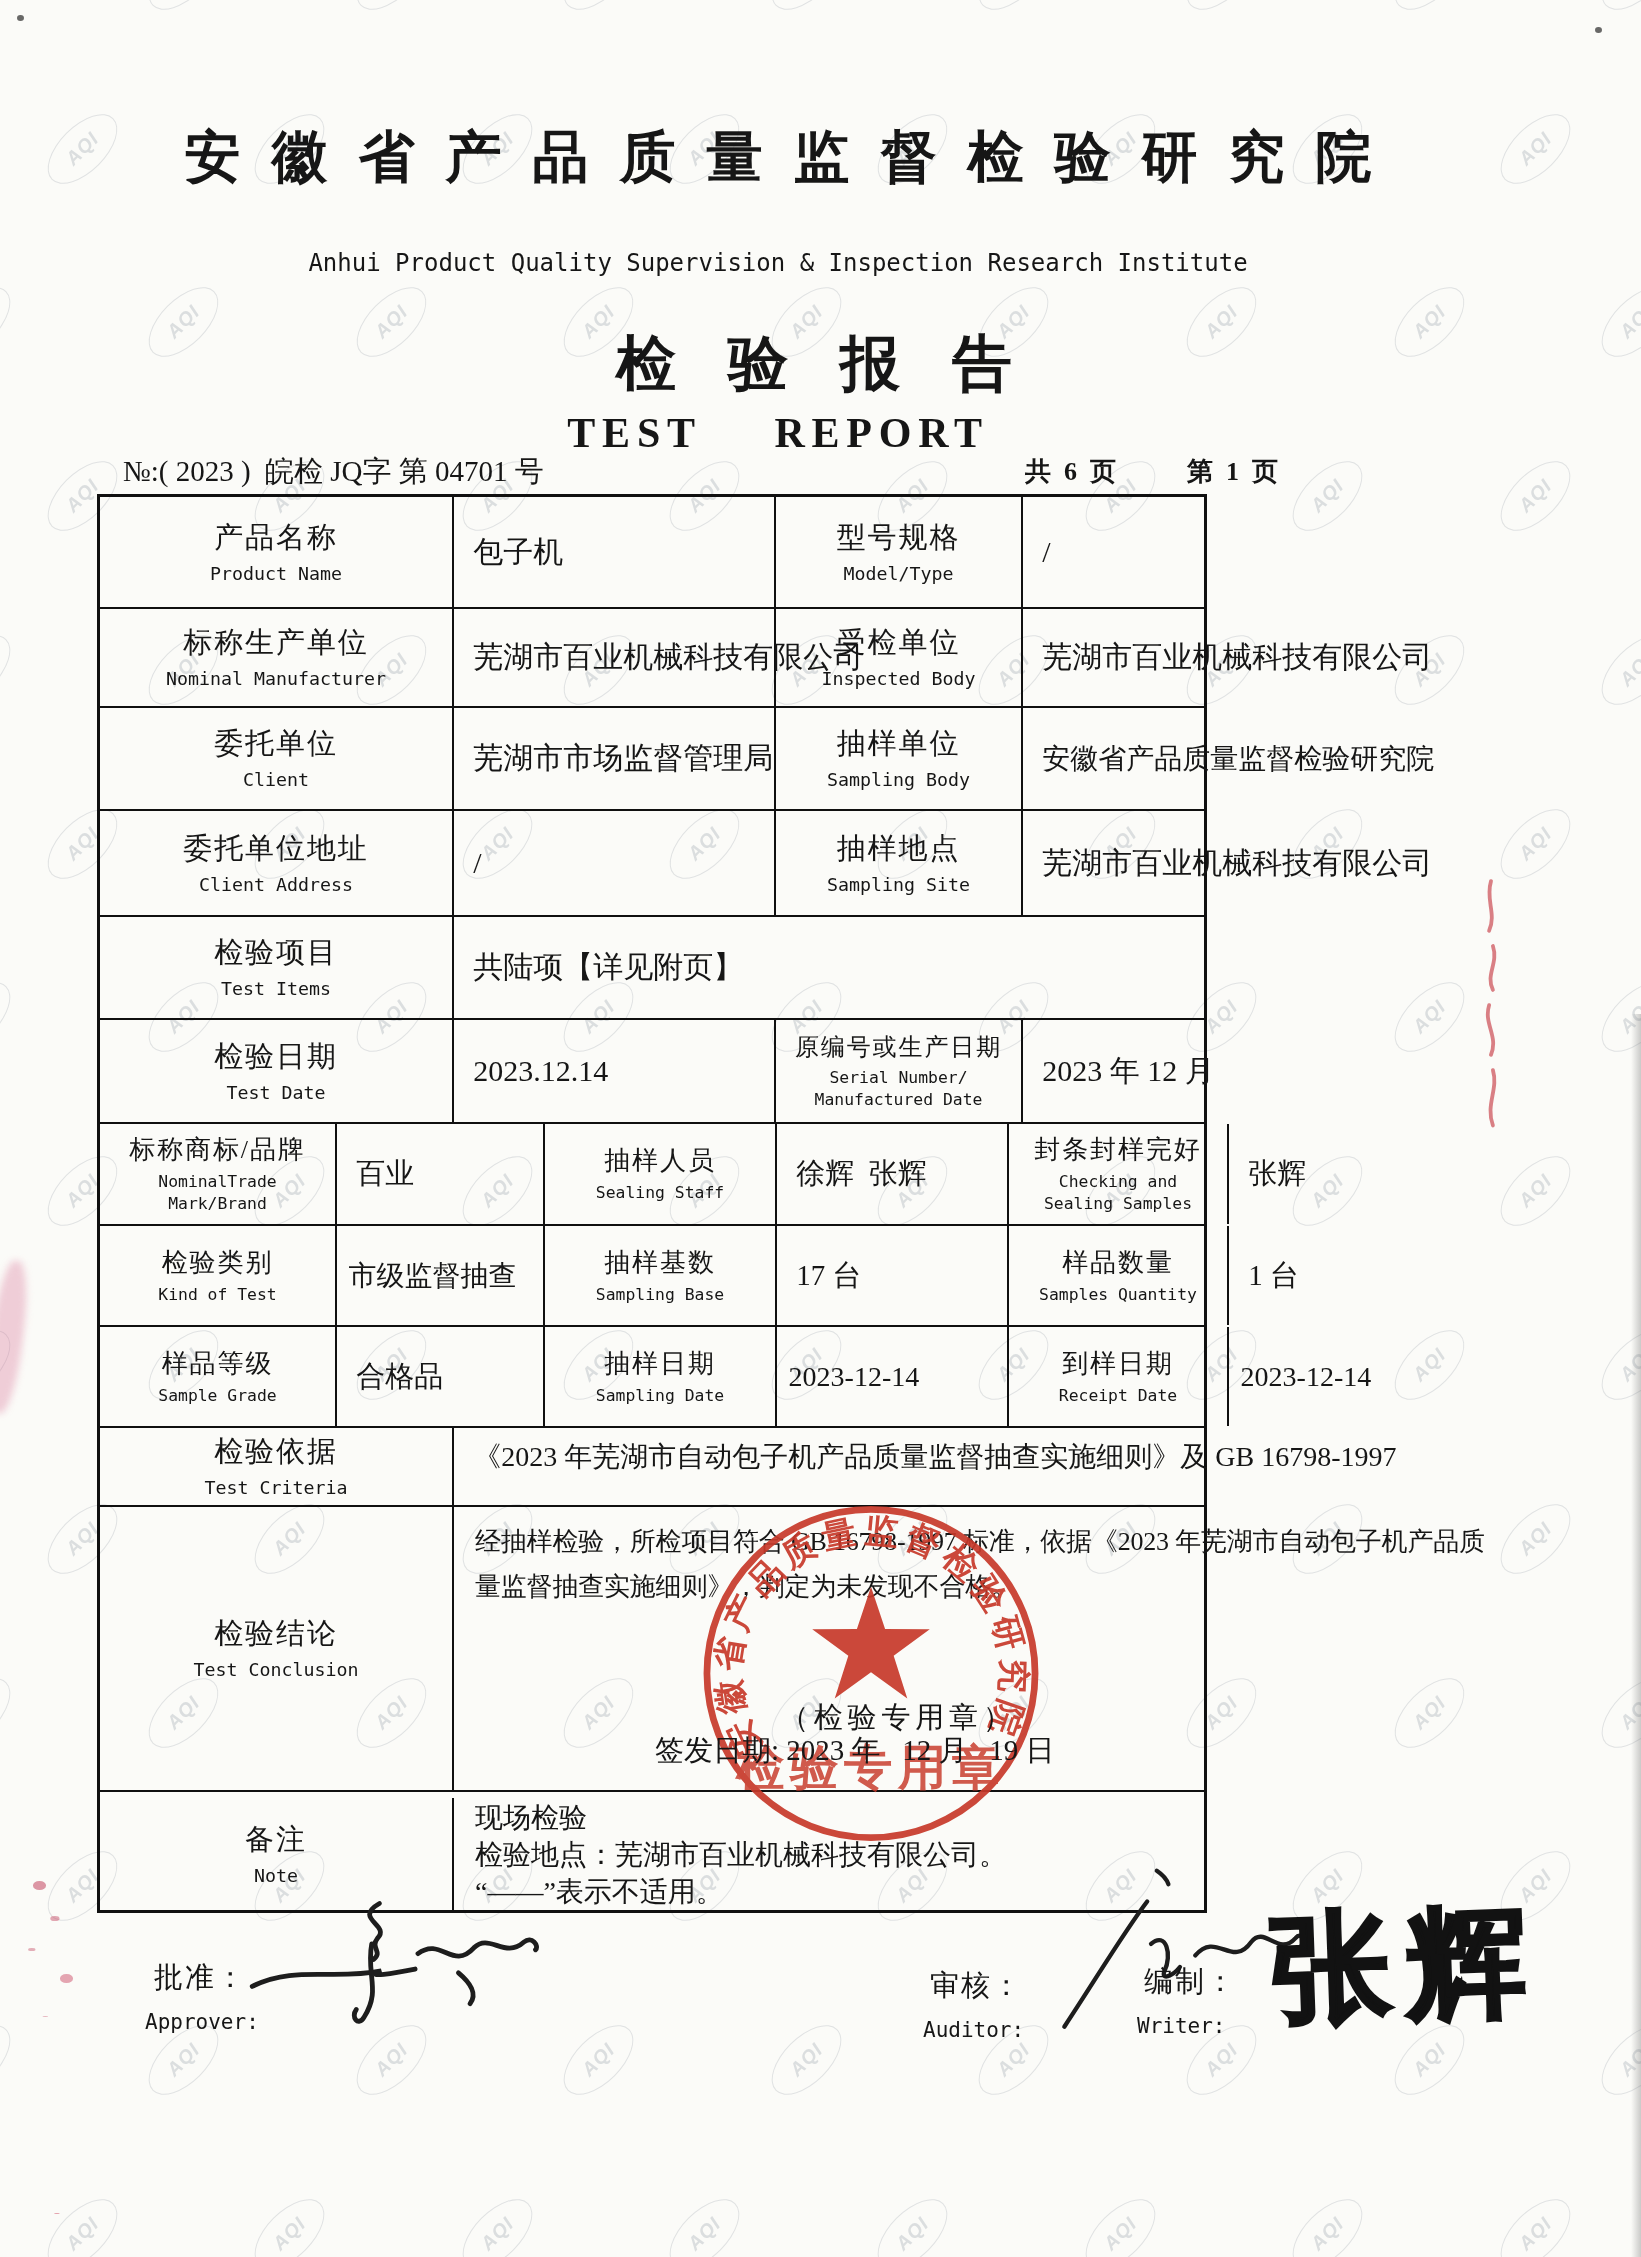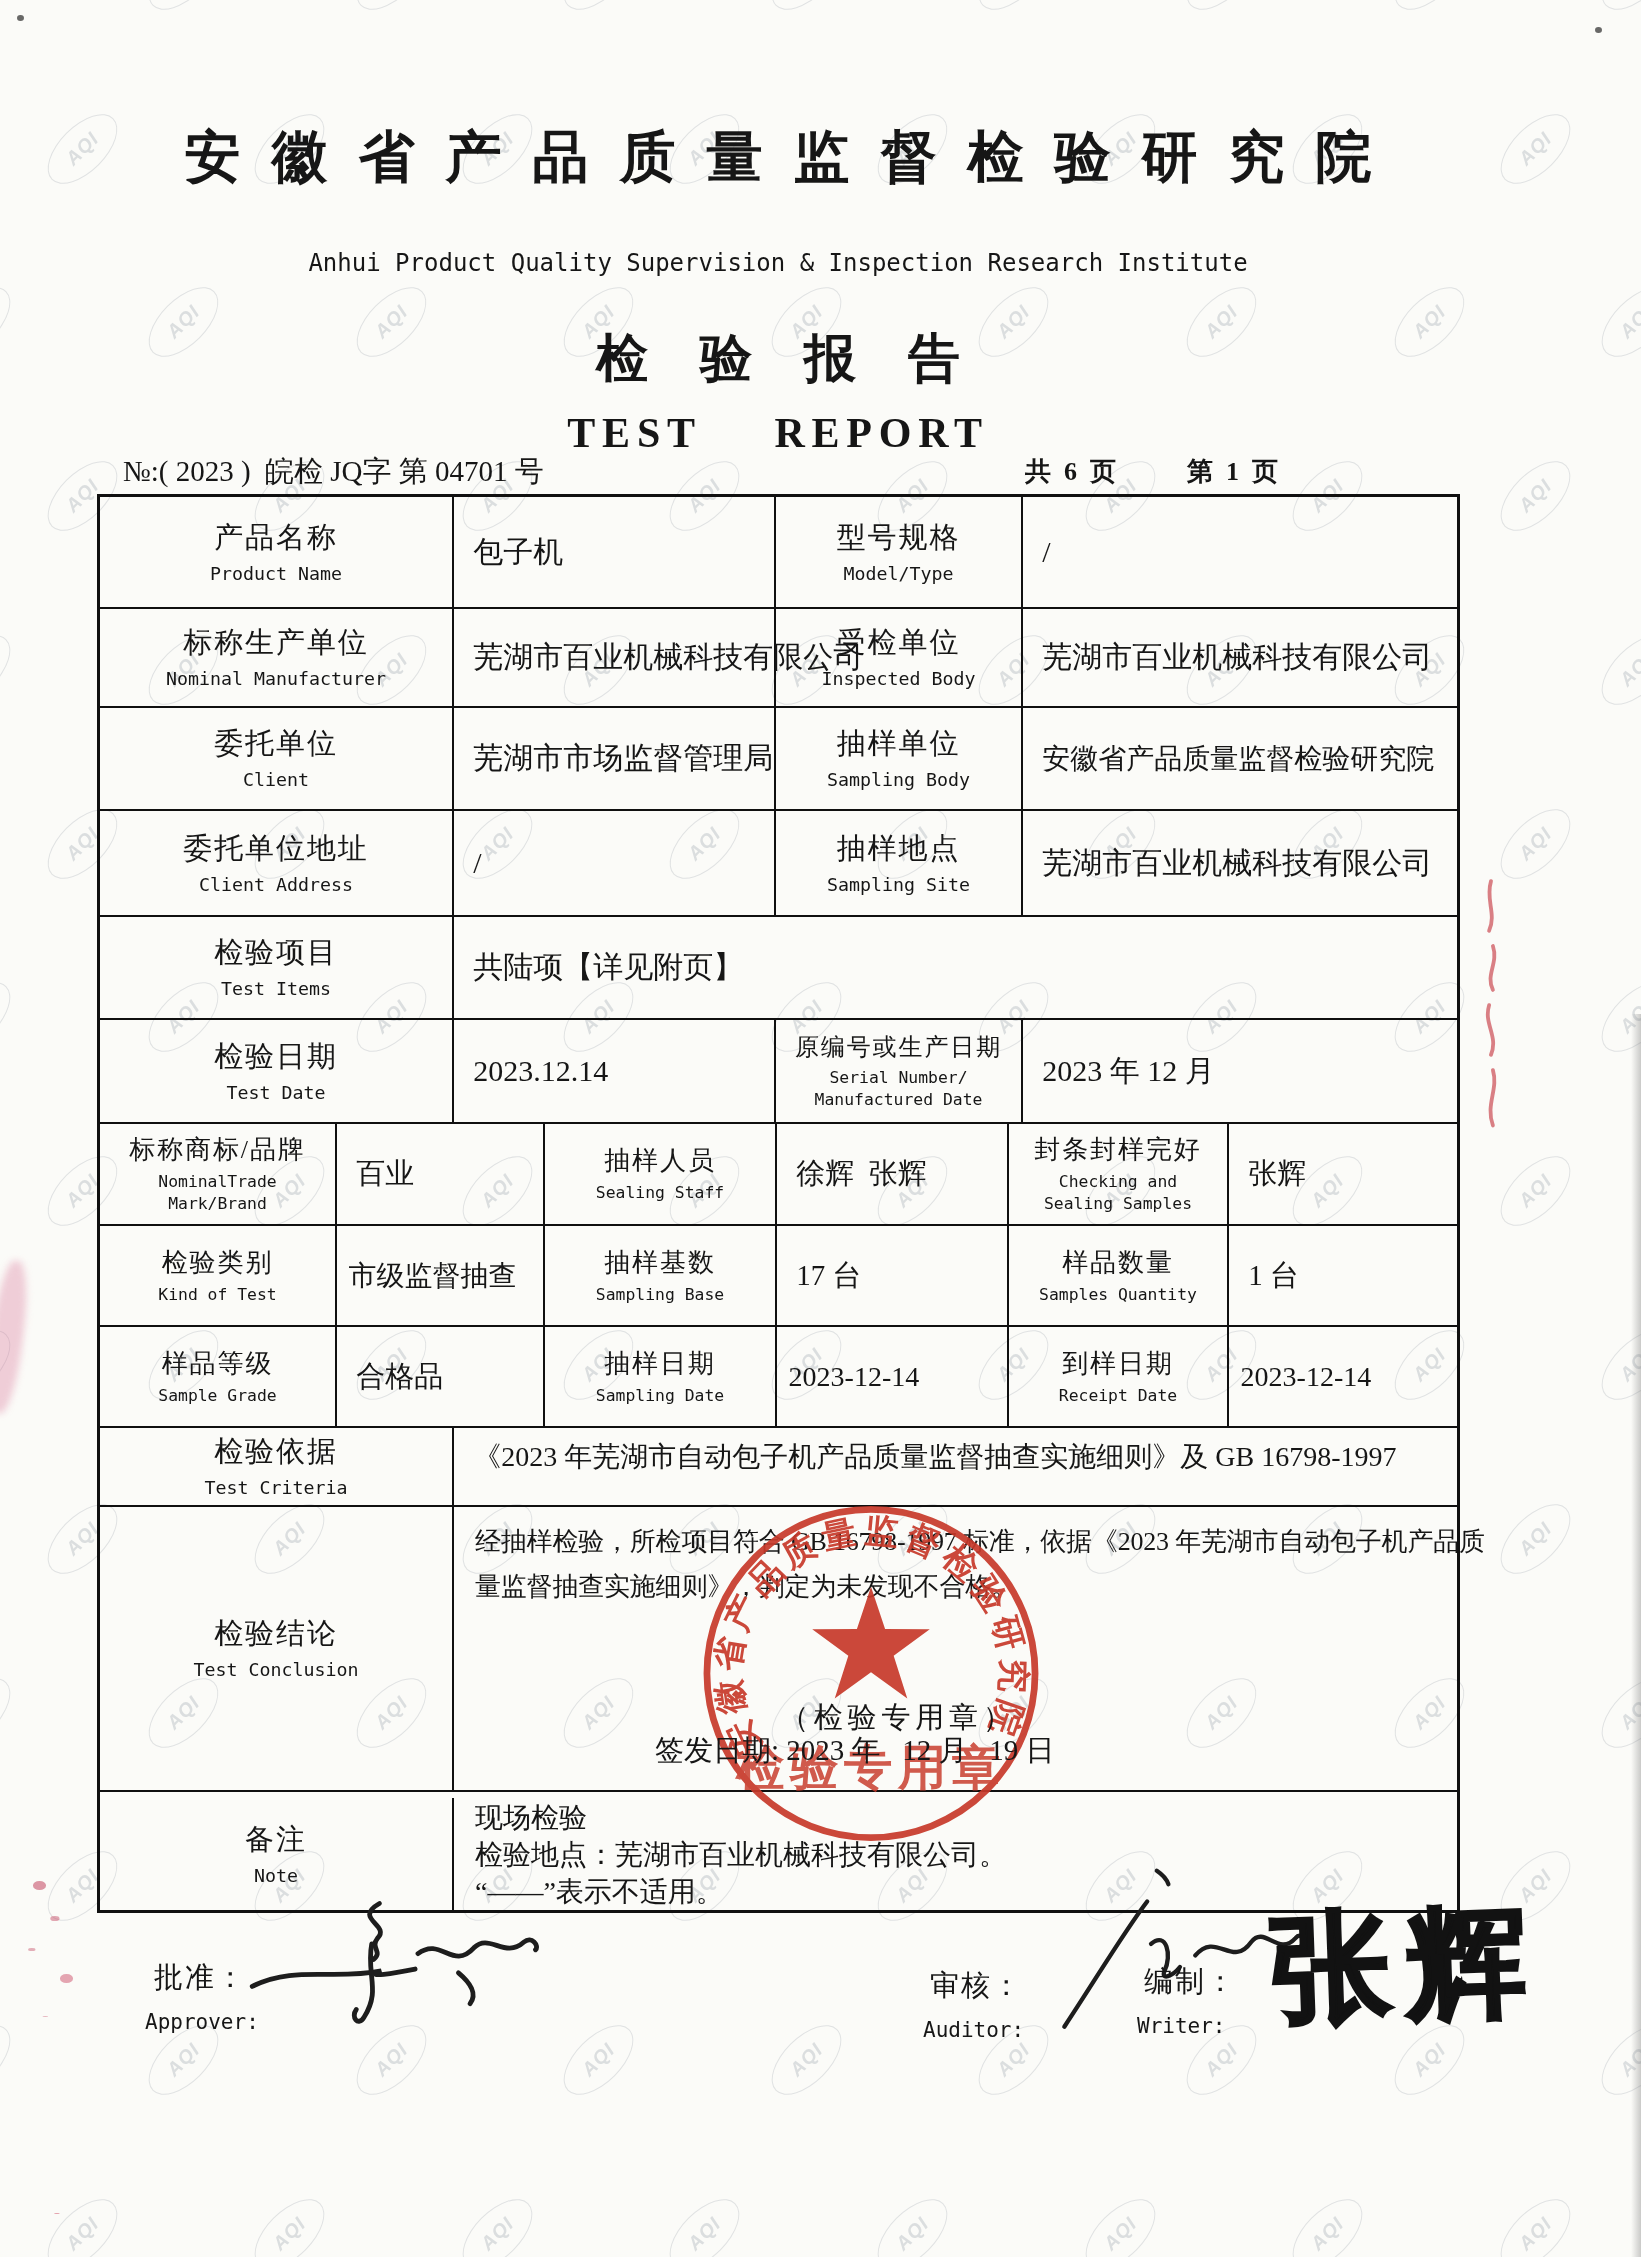--- a/index.html
+++ b/index.html
@@ -9,27 +9,27 @@
   #wm-layer{position:absolute;inset:0;z-index:0;pointer-events:none;overflow:hidden;}
   .wm{position:absolute;width:85px;height:44px;border:1.9px solid rgba(145,155,165,.26);
       border-radius:50%;transform:rotate(-45deg);display:flex;align-items:center;justify-content:center;
       font-family:"Liberation Sans",sans-serif;font-style:italic;font-weight:bold;font-size:19.3px;
       letter-spacing:1px;color:rgba(145,155,165,.30);}
   .content{position:absolute;inset:0;z-index:1;}
   
   .head-col{position:absolute;left:0;width:1556px;text-align:center;}
   .inst-cn{top:120px;font-size:56px;font-weight:bold;letter-spacing:31px;text-indent:31px;}
   .inst-en{top:249px;font-size:24px;font-family:"DejaVu Sans Mono","Liberation Mono",monospace;letter-spacing:0px;}
-  .title-cn{top:324px;font-size:52px;font-weight:bold;letter-spacing:52px;text-indent:52px;}
+  .title-cn{top:324px;font-size:60px;font-weight:bold;letter-spacing:52px;text-indent:52px;margin-left:36px;}
   .title-en{top:409px;font-size:42px;font-weight:bold;letter-spacing:6.8px;word-spacing:56px;}
   .report-no{position:absolute;left:123px;top:452px;font-size:29px;white-space:pre;}
   .pagination{position:absolute;left:1025px;top:454px;font-size:26px;white-space:pre;font-weight:bold;}
   .pagination .gap{display:inline-block;width:71px;}
   
-  .doc-table{position:absolute;left:97px;top:494px;width:1363px;border:3.9px solid #101010;
+  .doc-table{position:absolute;left:97px;top:494px;width:1110px;border:3.9px solid #101010;
              box-sizing:border-box;background:transparent;}
   .trow{display:flex;box-sizing:border-box;border-bottom:2.9px solid #101010;}
   .trow:last-child{border-bottom:none;margin-top:6px;}
   .cell{box-sizing:border-box;border-right:2.9px solid #101010;min-width:0;}
   .cell:last-child{border-right:none;}
   .w1{flex:0 0 354px;} .w2{flex:0 0 322px;} .w3{flex:0 0 247px;}
   .s1{flex:0 0 237px;} .s2{flex:0 0 208px;} .s3{flex:0 0 232px;} .s4{flex:0 0 232px;} .s5{flex:0 0 220px;}
   .grow{flex:1 1 auto;}
   .lab{display:flex;flex-direction:column;justify-content:center;align-items:center;text-align:center;padding:3.9px 5.8px;}
   .lcn{font-size:29px;letter-spacing:1.9px;}

